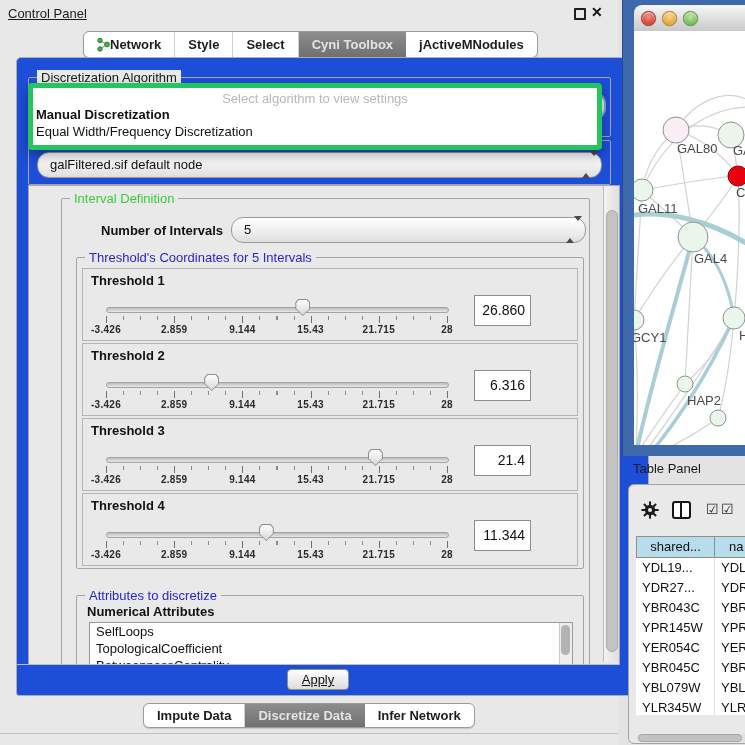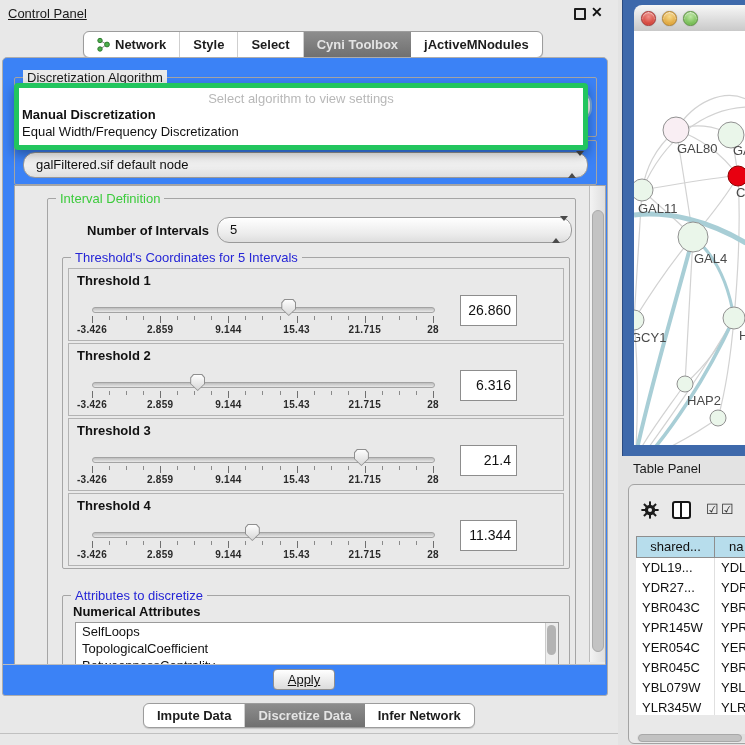--- a/index.html
+++ b/index.html
@@ -8,24 +8,24 @@
   
   .cp{position:absolute;left:0;top:0;width:618px;height:745px;background:#e8e8e8;}
   .cp-titlebar{position:absolute;left:0;top:0;width:618px;height:26px;}
   .cp-title{position:absolute;left:8px;top:6px;font-size:13px;color:#1a1a1a;text-decoration:underline;}
   .float-icon{position:absolute;left:574px;top:8px;width:8px;height:8px;border:2px solid #1c1c1c;border-radius:1px;}
   .close-icon{position:absolute;left:591px;top:4px;font-size:14px;font-weight:bold;color:#111;cursor:default;}
   
   .tabs{position:absolute;display:flex;background:#fff;border:1px solid #9c9c9c;border-radius:6px;overflow:hidden;box-shadow:0 1px 1px rgba(0,0,0,.15);}
   .top-tabs{left:83px;top:31px;height:25px;}
   .bottom-tabs{left:143px;top:703px;height:23px;}
-  .seg{display:flex;align-items:center;gap:5px;padding:0 13px;font-size:13px;font-weight:bold;color:#1c1c1c;border-right:1px solid #cfcfcf;white-space:nowrap;}
+  .seg{display:flex;align-items:center;padding:0 13px;font-size:13px;font-weight:bold;color:#1c1c1c;border-right:1px solid #cfcfcf;white-space:nowrap;}
   .seg:last-child{border-right:none;}
   .seg.sel{background:linear-gradient(#8d8d8d,#707070);color:#e4e4e4;border-right:none;}
-  .main-panel{position:absolute;left:2px;top:57px;width:604px;height:637px;background:#3b82f6;border:1px solid #adadad;border-radius:5px 5px 3px 3px;}
+  .main-panel{position:absolute;left:16px;top:57px;width:604px;height:637px;background:#1d4ed8;border:1px solid #adadad;border-radius:5px 5px 3px 3px;padding-left:27px;}
   
   .group{position:absolute;border:1px solid #a5a5a5;border-radius:2px;}
   .gtitle{position:absolute;top:-8px;left:8px;background:#eaeaea;padding:0 4px;font-size:13px;line-height:15px;white-space:nowrap;}
   .gtitle.black{color:#1a1a1a;}
   .gtitle.green{color:#3ccb3c;}
   .gtitle.blue{color:#2525d6;}
   
   .combo{position:absolute;height:24px;border:1px solid #999;border-radius:12px;background:linear-gradient(#ffffff,#ececec 65%,#dedede);box-shadow:inset 0 1px 0 #fff;}
   .combo-text{position:absolute;left:12px;top:4px;font-size:13px;color:#111;white-space:nowrap;}
   .arrows{position:absolute;right:11px;top:50%;transform:translateY(-50%);width:8px;}

